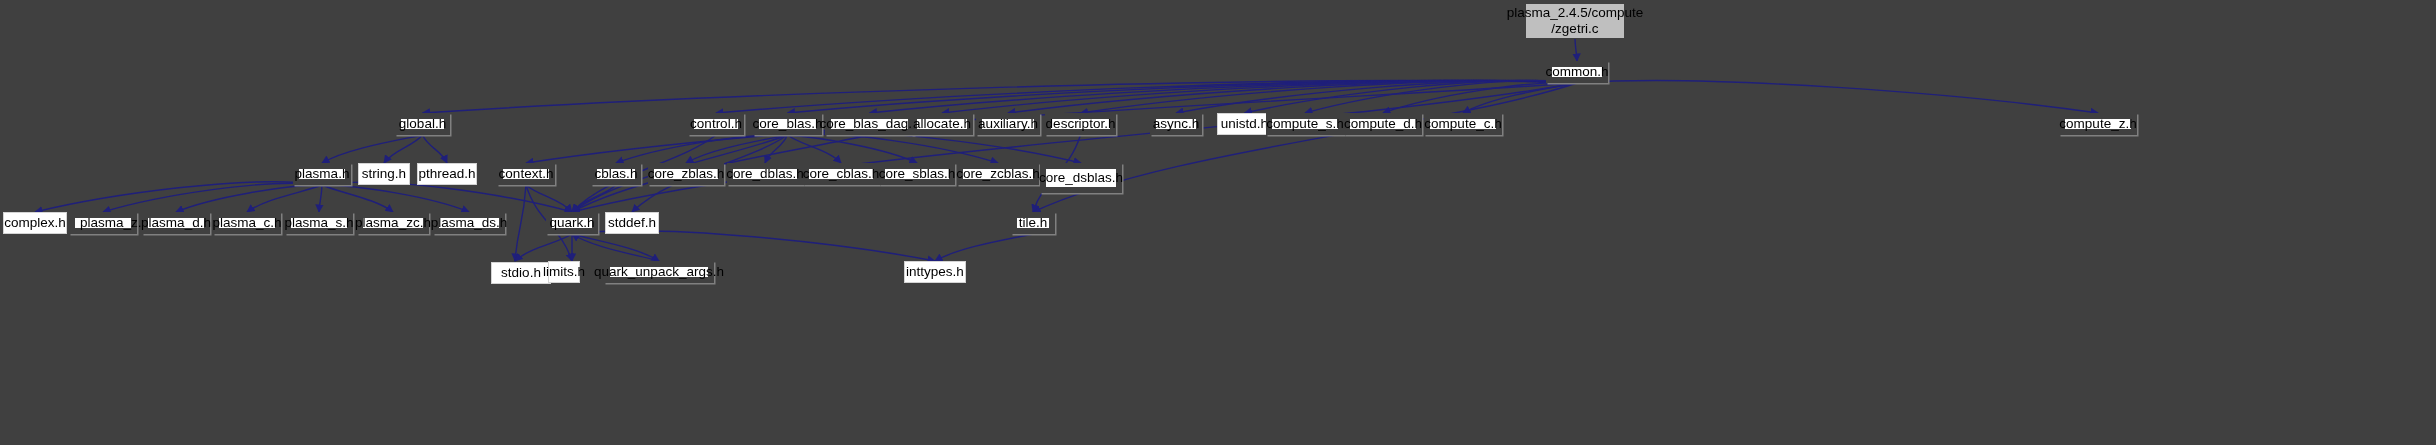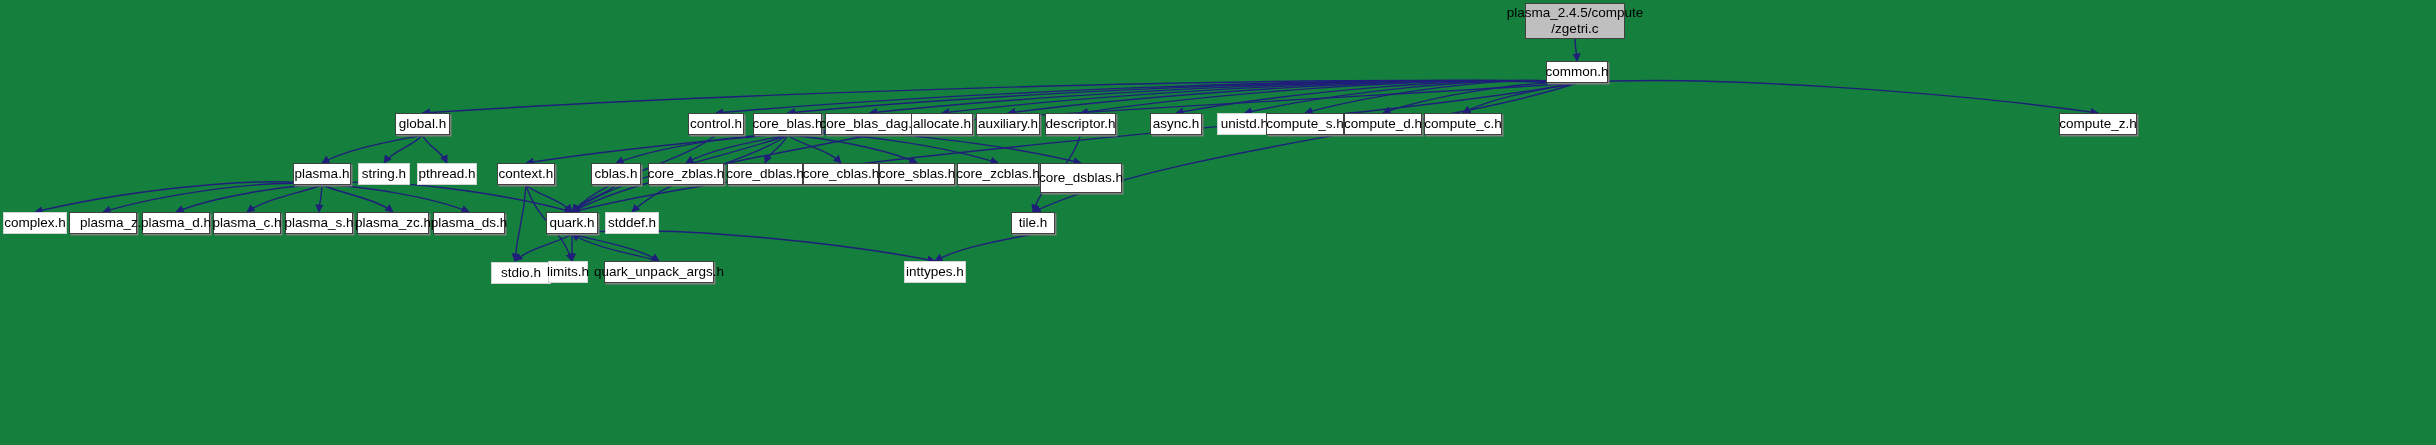--- a/index.html
+++ b/index.html
@@ -1,24 +1,24 @@
 <!DOCTYPE html>
 <html><head>
 <meta charset="utf-8">
 <style>
   html,body{margin:0;padding:0;background:#ffffff;}
-  #canvas{position:relative;width:2436px;height:445px;background:#15803d;
+  #canvas{position:relative;width:2436px;height:445px;background:#404040;
           font-family:"Liberation Sans","DejaVu Sans",sans-serif;}
   svg.edges{position:absolute;left:0;top:0;width:2436px;height:445px;overflow:visible;}
   .node{position:absolute;box-sizing:border-box;display:flex;align-items:center;
         justify-content:center;background:#ffffff;border:1px solid #000000;
         font-size:13.5px;color:#000000;white-space:nowrap;line-height:1.15;}
   .node.root{background:#bfbfbf;border:1px solid #404040;flex-direction:column;
              font-size:13.5px;}
-  .node.hdr{border:1px solid #404040;box-shadow:1.5px 1.5px 0 0 #808080;}
+  .node.hdr{border:6px solid #404040;box-shadow:1.5px 1.5px 0 0 #808080;}
   .node.sys{border:1px solid #d4d4d4;box-shadow:none;color:#000000;}
   .node .l2{display:block;}
 </style>
 </head>
 <body>
 
 <div id="canvas">
   <svg class="edges" viewBox="0 0 2436 445">
     <defs>
       <marker id="ah" viewBox="0 0 10 10" refX="9" refY="5" markerWidth="6" markerHeight="6" orient="auto-start-reverse">
@@ -183,21 +183,21 @@
     </div>
     <div class="node sys" style="left: 605px; top: 212px; width: 54px; height: 22px;">
       <span>stddef.h</span>
     </div>
     <div class="node hdr" style="left: 1011px; top: 212px; width: 44px; height: 22px;">
       <span>tile.h</span>
     </div>
     <div class="node sys" style="left: 491px; top: 262px; width: 60px; height: 22px;">
       <span>stdio.h</span>
     </div>
-    <div class="node sys" style="left: 548px; top: 261px; width: 40px; height: 22px;">
+    <div class="node sys" style="left: 548px; top: 261px; width: 32px; height: 22px;">
       <span>limits.h</span>
     </div>
     <div class="node hdr" style="left: 604px; top: 261px; width: 110px; height: 22px;">
       <span>quark_unpack_args.h</span>
     </div>
     <div class="node sys" style="left: 904px; top: 261px; width: 62px; height: 22px;">
       <span>inttypes.h</span>
     </div>
   </div>
 

